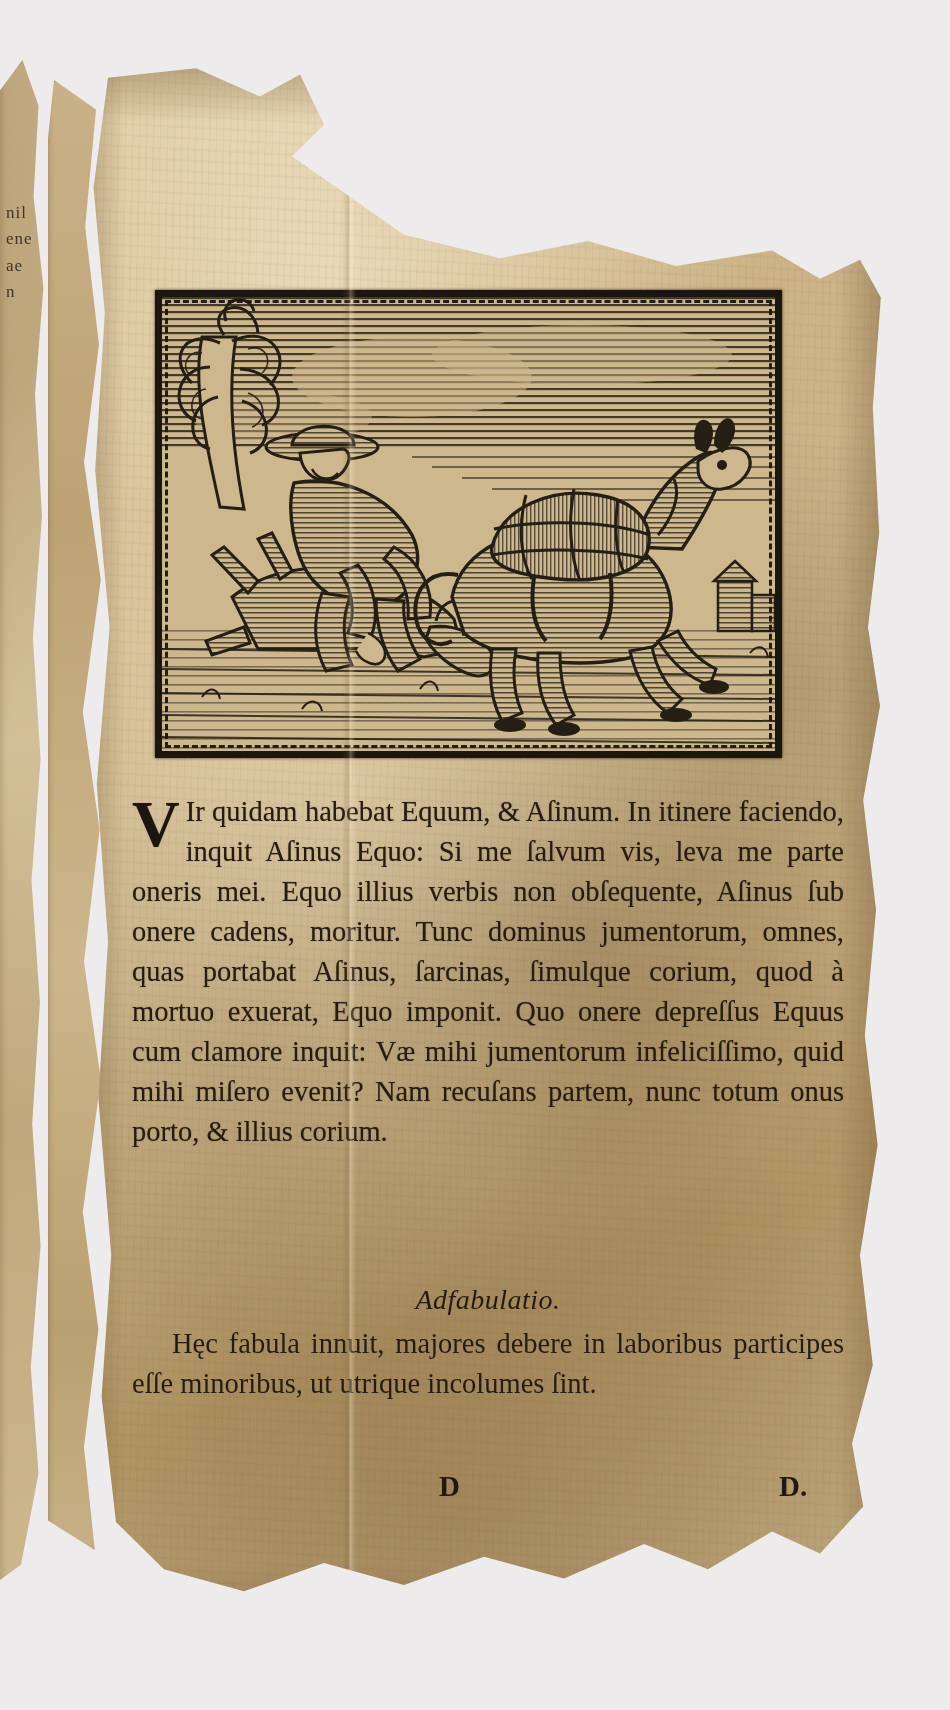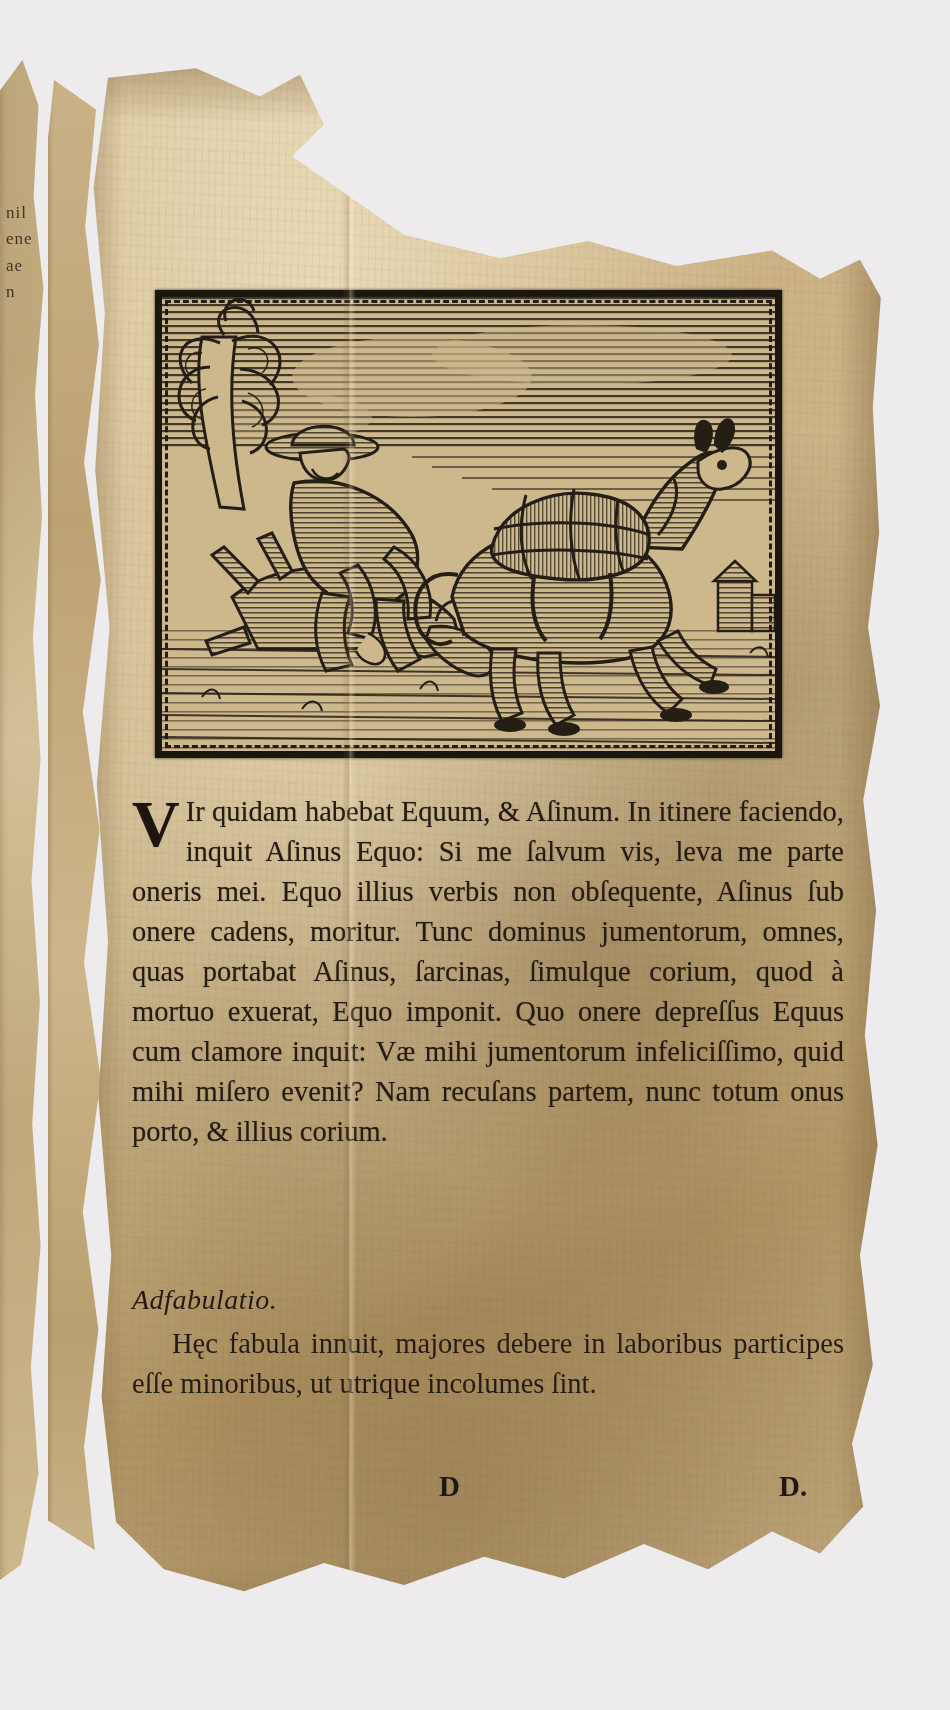--- a/index.html
+++ b/index.html
@@ -189,21 +189,21 @@
     padding: 4px 6px 0 0;
     color: #1c160e;
     font-family: "Liberation Serif", serif;
   }
 
   .adfab {
     position: absolute;
     left: 48px;
     top: 1222px;
     width: 712px;
-    text-align: left;
+    text-align: center;
     font-style: italic;
     font-size: 28px;
     color: #231b11;
     z-index: 4;
     letter-spacing: 0.5px;
   }
   .moral {
     position: absolute;
     left: 48px;
     top: 1262px;

